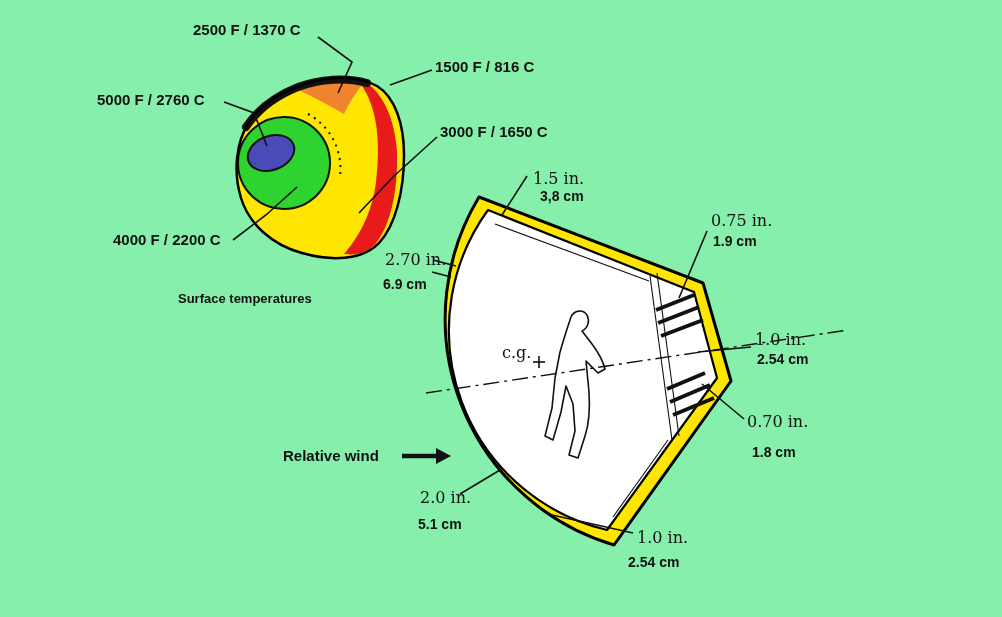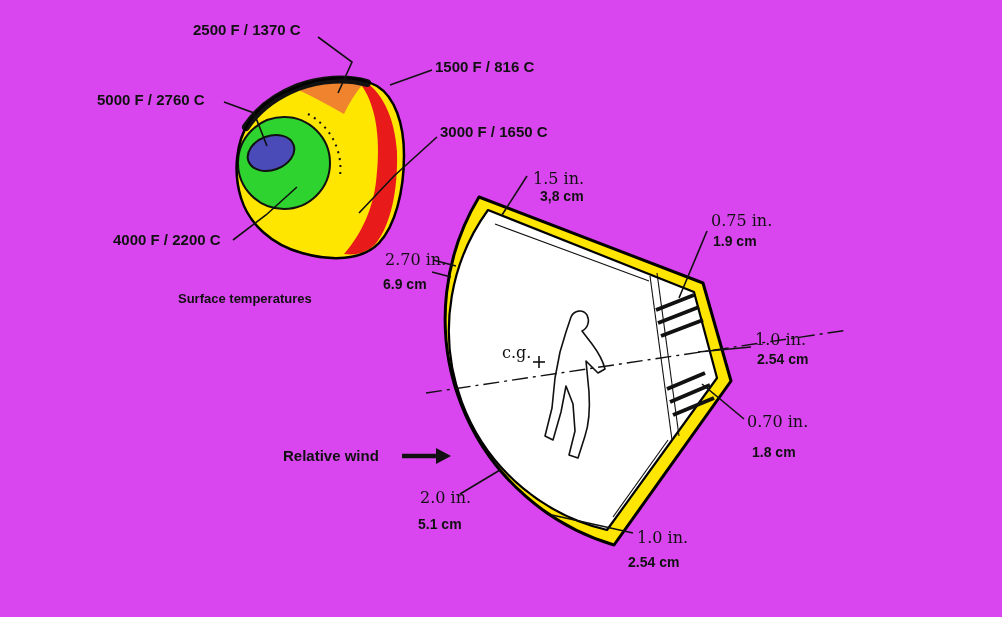--- a/index.html
+++ b/index.html
@@ -1,19 +1,19 @@
 <!DOCTYPE html>
 <html><head>
 <meta charset="utf-8">
 <style>
   html,body{margin:0;padding:0;background:#ffffff;}
   .canvas{
     position:relative;
     width:1002px;height:617px;
-    background:#d946ef;
+    background:#86efac;
     font-family:"Liberation Sans",sans-serif;
     overflow:hidden;
   }
   svg{display:block;}
   svg text{fill:#111;}
   .t-bold{font:bold 15px "Liberation Sans",sans-serif;}
   .t-caption{font:bold 13px "Liberation Sans",sans-serif;}
   .t-in{font:16px "DejaVu Serif",serif;}
   .t-cm{font:bold 14px "Liberation Sans",sans-serif;}
   .leader{stroke:#111;stroke-width:1.6;fill:none;}

